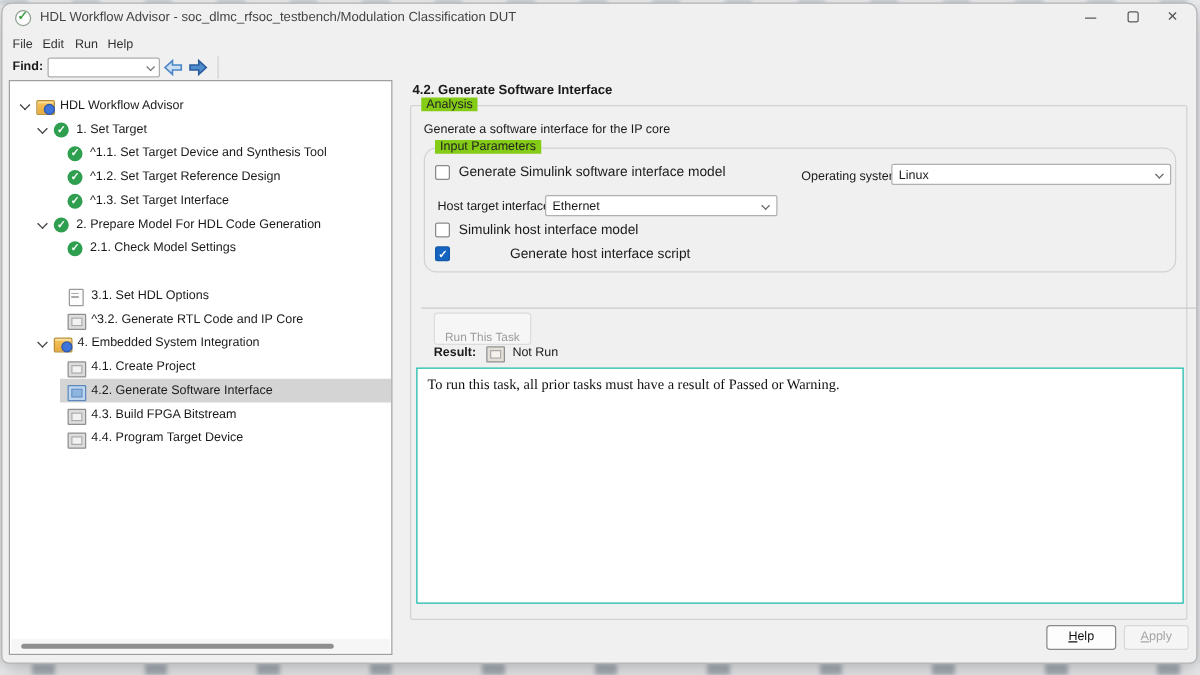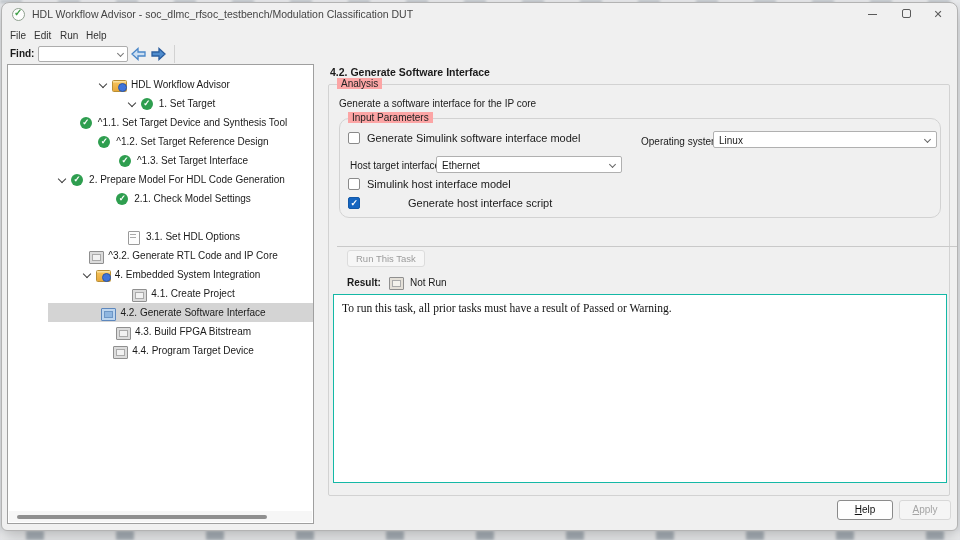--- a/index.html
+++ b/index.html
@@ -56,21 +56,21 @@
     border-right:1.2px solid #777; border-bottom:1.2px solid #777; transform:rotate(45deg); }
   .nav-arrow { position:absolute; top:2px; width:18px; height:16px; }
   .nav-arrow svg { display:block; }
   .nav-back { left:128px; } .nav-fwd { left:147px; }
   .tb-sep { position:absolute; left:172px; top:1px; width:1px; height:18px; background:#d2d2d2; }
 
   
   .tree-panel { position:absolute; left:5px; top:61px; width:307px; height:460px;
     background:#fff; border:1px solid #9f9f9f; overflow:hidden; }
   .tree-row { position:absolute; left:0; right:0; height:19px; display:flex;
-    align-items:center; gap:5px; font-size:10px; color:#1a1a1a; white-space:nowrap;justify-content:center; }
+    align-items:center; gap:5px; font-size:10px; color:#1a1a1a; white-space:nowrap; }
   .lvl0 { padding-left:8px; } .lvl1 { padding-left:22px; } .lvl2 { padding-left:46px; }
   .tree-row.sel { background:linear-gradient(to right, transparent 0 40px, #d4d4d4 40px); }
   .expander { width:8px; height:8px; position:relative; flex:0 0 8px; }
   .expander::before { content:""; position:absolute; left:1px; top:0px; width:5px; height:5px;
     border-right:1.6px solid #3f3f3f; border-bottom:1.6px solid #3f3f3f; transform:rotate(45deg); }
   .t-icon { flex:0 0 14px; width:14px; height:12px; position:relative; }
   
   .t-icon.check { width:13px; flex-basis:13px; }
   .t-icon.check::before { content:""; position:absolute; left:0; top:0; width:12px; height:12px;
     border-radius:50%; background:#2e9e4f; }
@@ -97,21 +97,21 @@
   .t-icon.task.blue::after { background:#8fb6e0; border-color:#6d96c6; }
   
   .h-scroll-track { position:absolute; left:1px; right:1px; bottom:1px; height:11px; background:#f6f6f6; }
   .h-scroll-thumb { position:absolute; left:8px; top:4px; width:250px; height:4px;
     background:#8f8f8f; border-radius:2px; }
 
   
   .task-panel { position:absolute; left:318px; top:61px; width:637px; height:466px; }
   .task-title { position:absolute; left:10px; top:2px; font-size:10.5px; font-weight:bold; }
   .groupbox { position:absolute; border:1px solid #d2d2d2; border-radius:2px; }
-  .legend { position:absolute; top:-7px; left:8px; background:#fca5a5; padding:0 4px;
+  .legend { position:absolute; top:-7px; left:8px; background:#84cc16; padding:0 4px;
     font-size:10px; color:#222; }
   .gb-analysis { left:8px; top:20px; width:622px; height:412px; }
   .gb-desc { position:absolute; left:10px; top:13px; font-size:10px; }
   .gb-input { left:10px; top:33px; width:602px; height:100px;border-radius:10px; }
 
   .cb-row { position:absolute; display:flex; align-items:center; gap:7px; }
   .cb { width:12px; height:12px; background:#fff; border:1px solid #8a8a8a; border-radius:2px;
     position:relative; flex:0 0 12px; }
   .cb.checked { background:#1565c0; border-color:#1258a8; }
   .cb.checked::after { content:"✓"; position:absolute; left:1.5px; top:-0.5px; color:#fff;
@@ -119,21 +119,21 @@
   .cb-label { font-size:11px; }
 
   .field-label { position:absolute; font-size:10px; }
   .select { position:absolute; height:17px; background:#fff; border:1px solid #b0b0b0;
     border-radius:2px; }
   .select .val { position:absolute; left:5px; top:3px; font-size:10px; }
   .select .chev { position:absolute; right:6px; top:5px; width:5px; height:5px;
     border-right:1.2px solid #666; border-bottom:1.2px solid #666; transform:rotate(45deg); }
 
   .run-sep { position:absolute; left:8px; top:161px; width:622px; height:1px; background:#c9c9c9; }
-  .run-btn { position:absolute; left:18px; top:165px; height:17px; padding:0 8px;
+  .run-btn { position:absolute; left:18px; top:165px; height:17px; padding:12px 8px;
     background:#f6f6f6; border:1px solid #dcdcdc; border-radius:3px;
     font-size:9.5px; color:#9c9c9c; line-height:15px; }
 
   .result-row { position:absolute; left:18px; top:192px; display:flex; align-items:center; gap:8px; }
   .result-label { font-size:10px; font-weight:bold; }
   .result-icon { width:13px; height:11px; position:relative; }
   .result-icon::before { content:""; position:absolute; left:0; top:0; width:13px; height:11px;
     background:#e4e0d8; border:1px solid #8f8f8f; border-radius:1px; }
   .result-icon::after { content:""; position:absolute; left:3px; top:3px; width:7px; height:5px;
     background:#f4f2ec; border:1px solid #aaa; }

